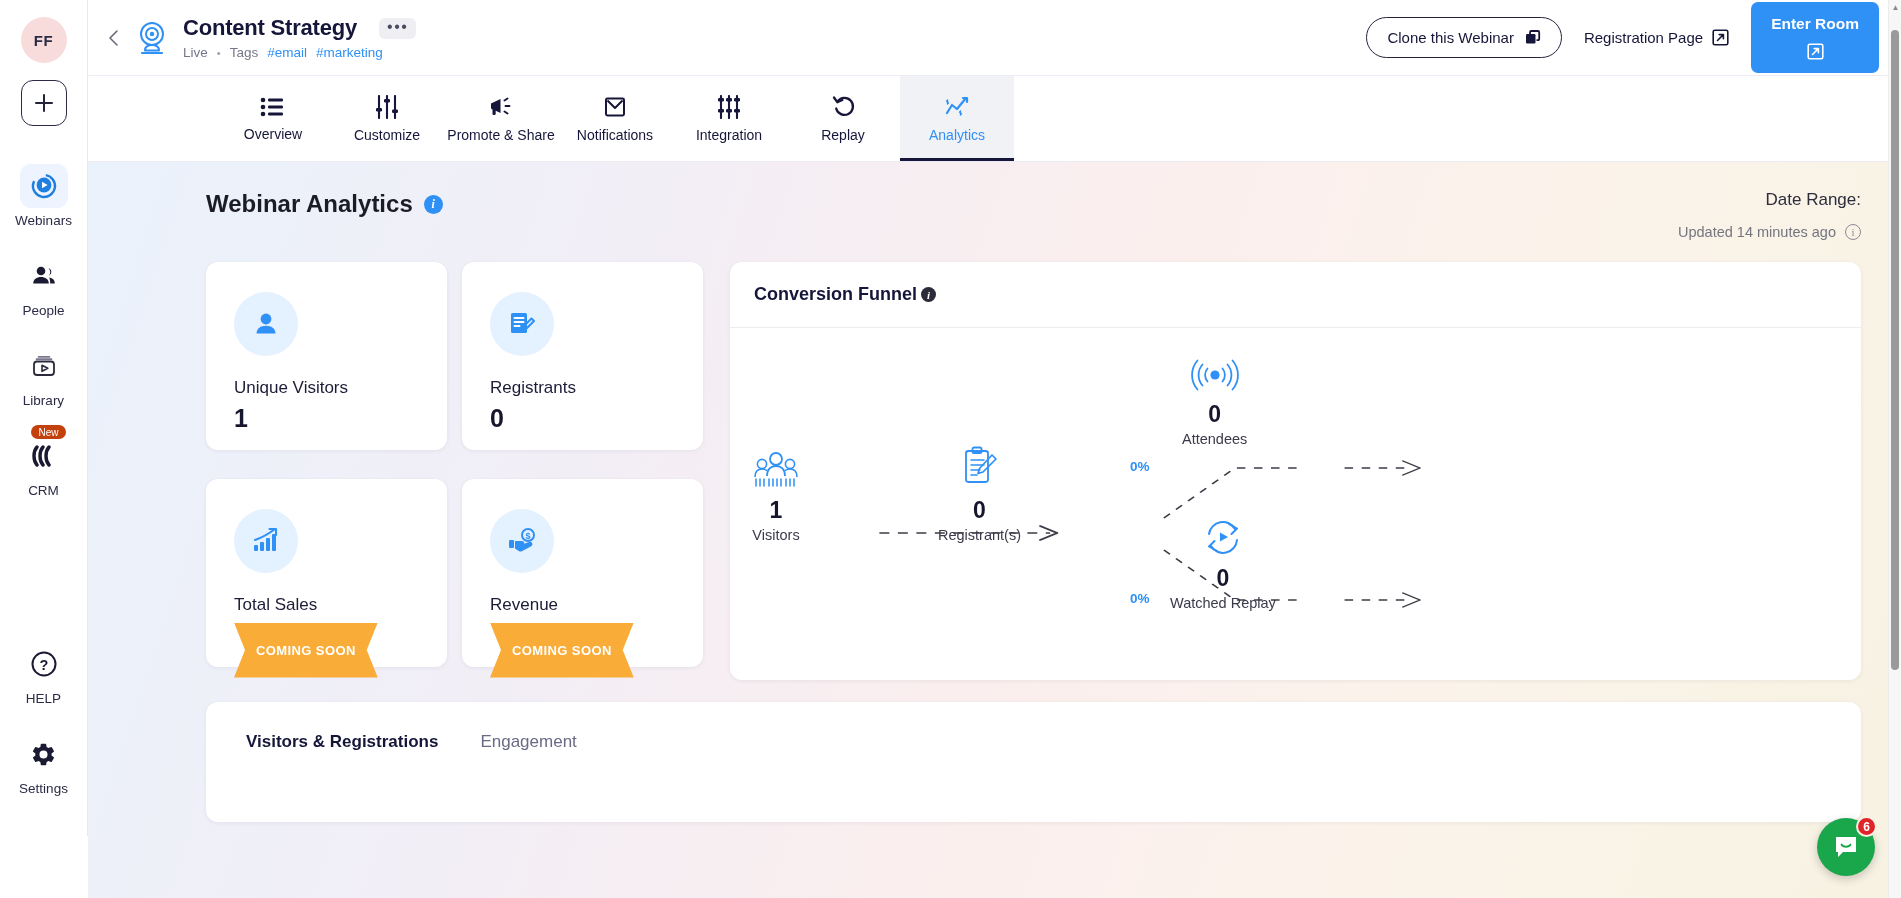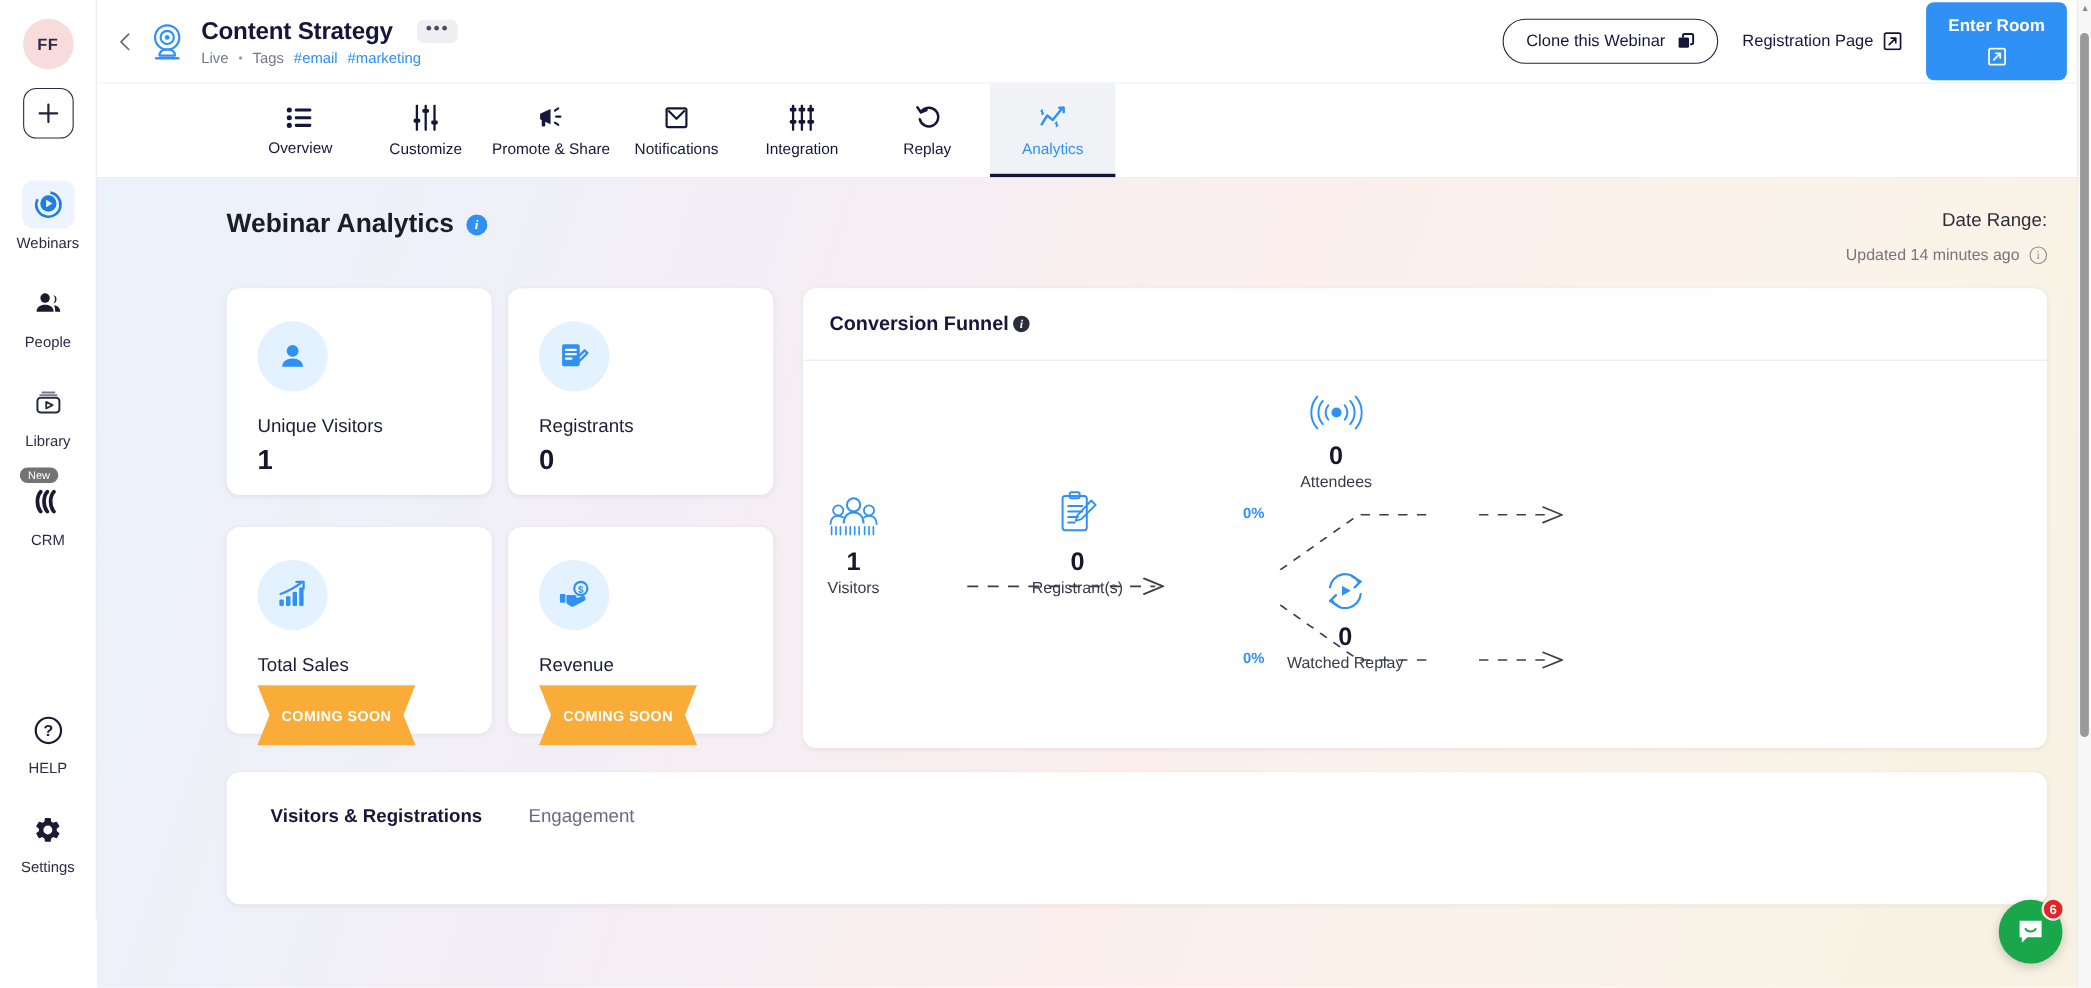--- a/index.html
+++ b/index.html
@@ -40,22 +40,22 @@
   }
   .rail-ico {
     width: 48px; height: 44px; border-radius: 11px;
     display: flex; align-items: center; justify-content: center;
     position: relative;
   }
   .rail-item.active .rail-ico { background: #eef4ff; }
   .rail-lbl { font-size: 13.5px; color: #2b2b45; margin-top: 5px; }
   .rail-item.active .rail-lbl { color: #2b2b45; }
   .newbadge {
-    position: absolute; top: -9px; right: 15px;
-    background: #737373; color: #fff; font-size: 10px;
+    position: absolute; top: -9px; right: 2px;
+    background: #c2410c; color: #fff; font-size: 10px;
     padding: 1.5px 7px; border-radius: 9px; font-weight: normal;
   }
   .rail-bottom { margin-top: auto; width: 100%; padding-bottom: 14px; }
 
   
   .right { flex: 1; height: 898px; position: relative; display: flex; flex-direction: column; min-width: 0; }
 
   
   .topbar {
     height: 76px; flex: 0 0 76px; background: #fff;

